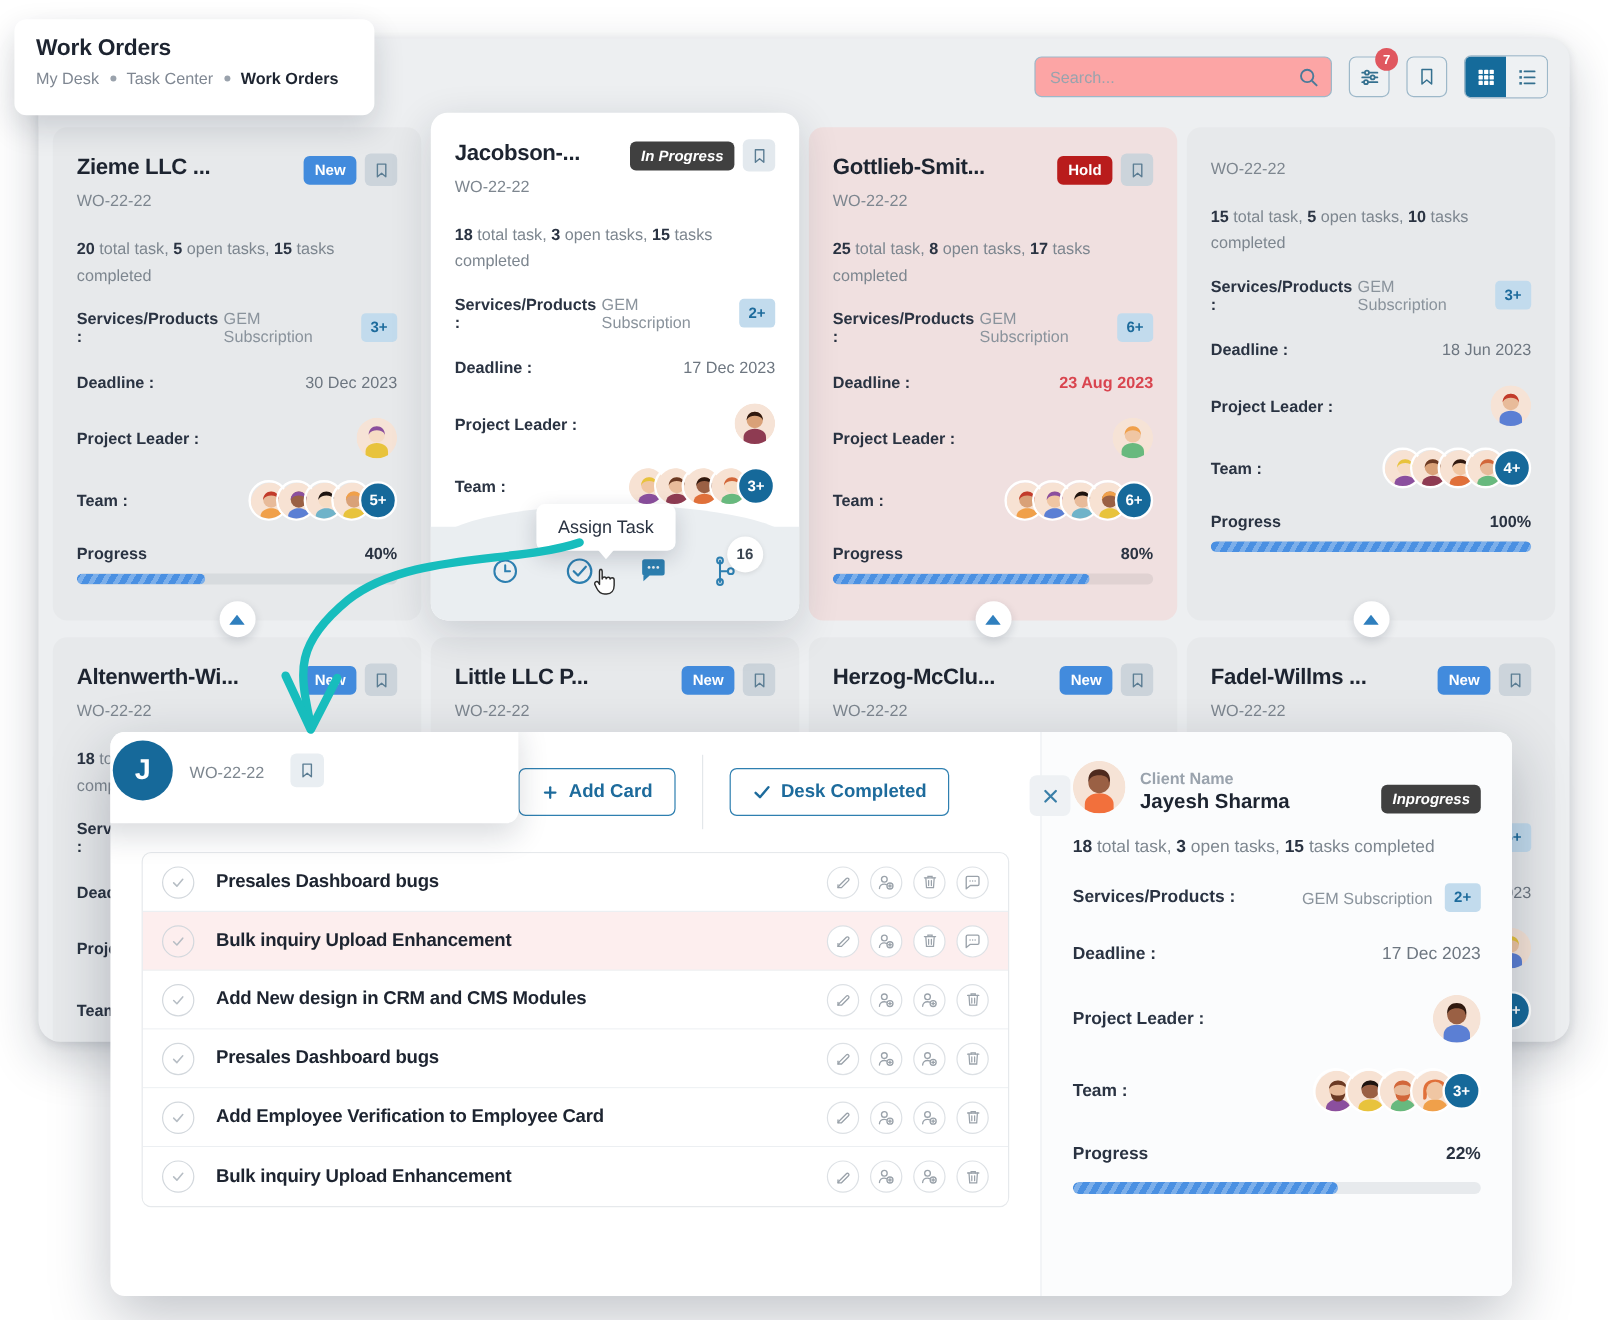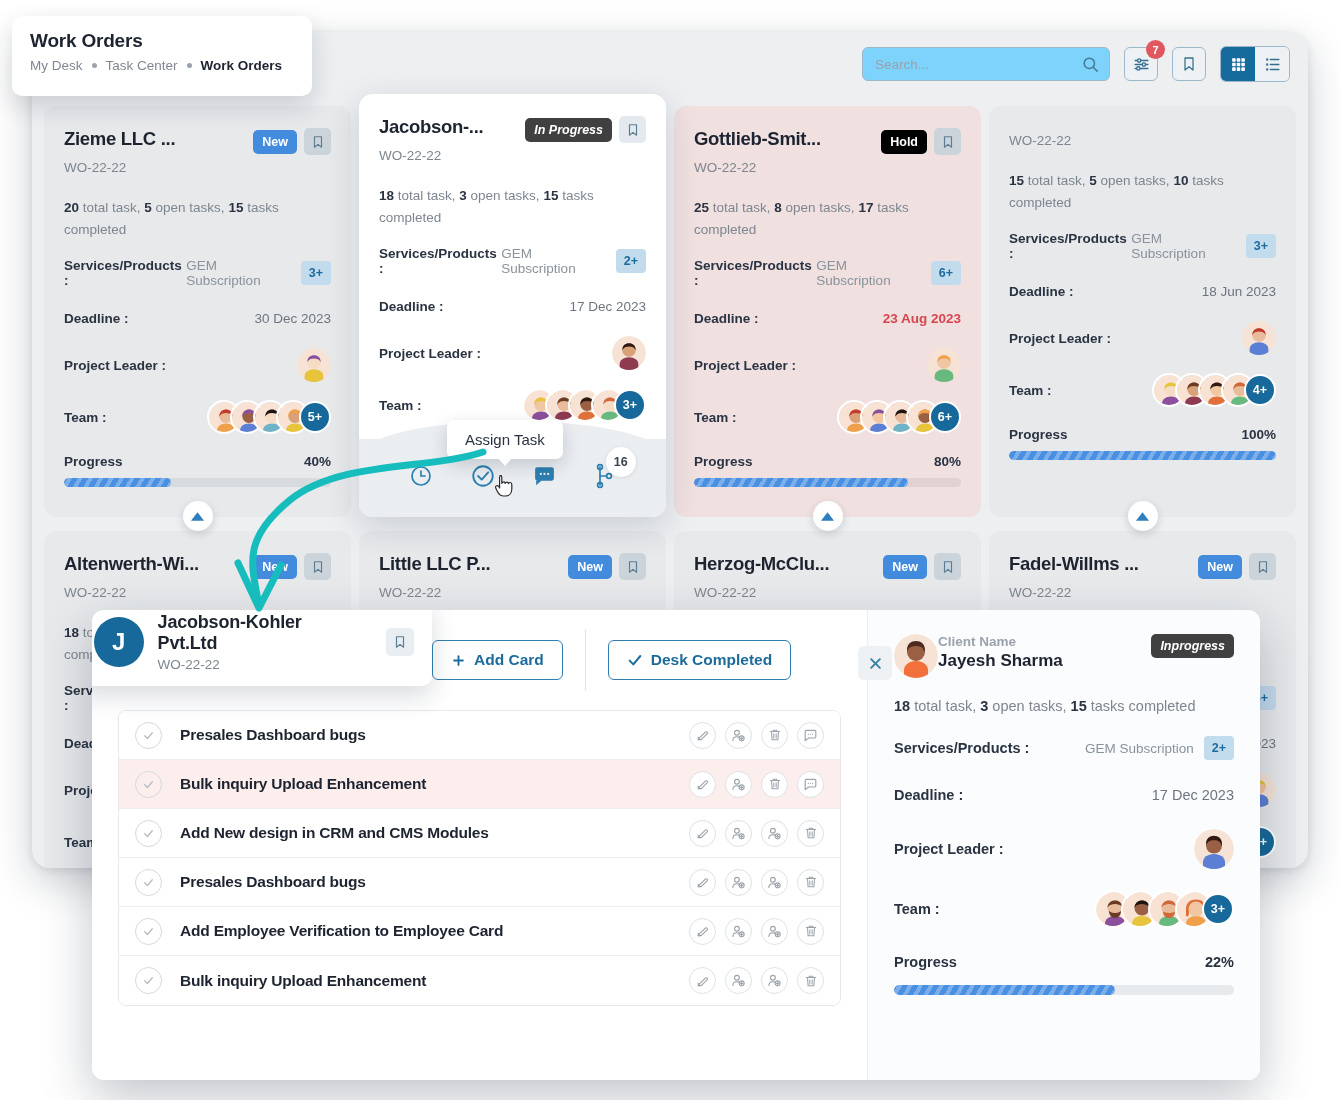--- a/index.html
+++ b/index.html
@@ -28,21 +28,21 @@
   }
 
   
   .toolbar {
     position: absolute; right: 18px; top: 14px;
     display: flex; align-items: center; gap: 14px;
   }
   .search-box {
     position: relative;
     width: 248px; height: 34px;
-    background: #7dd3fc;
+    background: #fca5a5;
     border: 1px solid #9db8c9;
     border-radius: 6px;
     display: flex; align-items: center;
   }
   .search-box input {
     flex: 1; height: 100%;
     border: none; outline: none; background: transparent;
     padding: 0 30px 0 12px;
     font-size: 13.5px; color: #555f6b;
     font-family: "Liberation Sans", sans-serif;
@@ -122,21 +122,21 @@
   }
   .card-head { display: flex; align-items: flex-start; justify-content: space-between; gap: 8px; }
   .card-title { font-size: 18.5px; font-weight: 700; color: #1d2430; letter-spacing: -.3px; line-height: 1.15; }
   .card-head-right { display: flex; align-items: center; gap: 7px; flex-shrink: 0; }
   .pill {
     font-size: 12.5px; font-weight: 600; color: #fff;
     border-radius: 5px; padding: 5px 9px; white-space: nowrap;
   }
   .pill.new { background: #428bdd; }
   .pill.inprogress { background: #404040; font-style: italic; }
-  .pill.hold { background: #000000; }
+  .pill.hold { background: #b91c1c; }
   .pill.completed { background: #5cbb6e; }
   .bm-btn {
     width: 27px; height: 27px;
     background: #ccd4db; border-radius: 5px;
     display: flex; align-items: center; justify-content: center;
     cursor: pointer;
   }
   .wo-card.featured .bm-btn { background: #e3e9ee; }
   .wo-code { font-size: 13.5px; color: #7d868f; margin-top: 5px; }
 
@@ -314,21 +314,21 @@
   .task-name { margin-left: 18px; font-size: 15.5px; font-weight: 700; color: #1d2430; letter-spacing: -.2px; }
   .task-actions { margin-left: auto; display: flex; gap: 9px; }
   .act {
     width: 27px; height: 27px; border-radius: 50%;
     border: 1px solid #dde1e5;
     display: flex; align-items: center; justify-content: center;
     cursor: pointer; background: #fff;
   }
 
   
-  .client-head { display: flex; align-items: flex-start; }
+  .client-head { display: flex; align-items: flex-end; gap: 12px; }
   .client-label { font-size: 13.5px; font-weight: 700; color: #9aa3ad; }
   .client-name { font-size: 17px; font-weight: 700; color: #1d2430; margin-top: 2px; }
   .rp-tasks { margin-top: 20px; font-size: 14.5px; color: #7d868f; }
   .rp-tasks b { color: #2a3342; font-weight: 700; }
   .rp-row { display: flex; align-items: center; justify-content: space-between; margin-top: 21px; min-height: 26px; }
   .rp-row .lbl { font-size: 14.5px; font-weight: 700; color: #2a3342; }
   .rp-row .val { font-size: 14.5px; color: #6d7680; }
   .rp-bar { margin-top: 10px; height: 10px; border-radius: 5px; background: #e7eaed; overflow: hidden; }
 </style>
 </head>
@@ -1250,21 +1250,20 @@
                   <path d="M10 10v7M14 10v7"></path>
                 </svg>
               </span>
             </span>
           </div>
         </div>
 
       <div class="modal-chip">
         <div class="chip-av">J</div>
         <div>
-          <div class="chip-name">Jacobson-Kohler Pvt.Ltd</div>
           <div class="chip-code">WO-22-22</div>
         </div>
         <div class="chip-bm">
           <svg width="14" height="16" viewBox="0 0 24 24" fill="none" stroke="#5b7d93" stroke-width="2" stroke-linejoin="round">
             <path d="M6 3h12v18l-6-5-6 5z"></path>
           </svg>
         </div>
       </div>
     </div>
 

